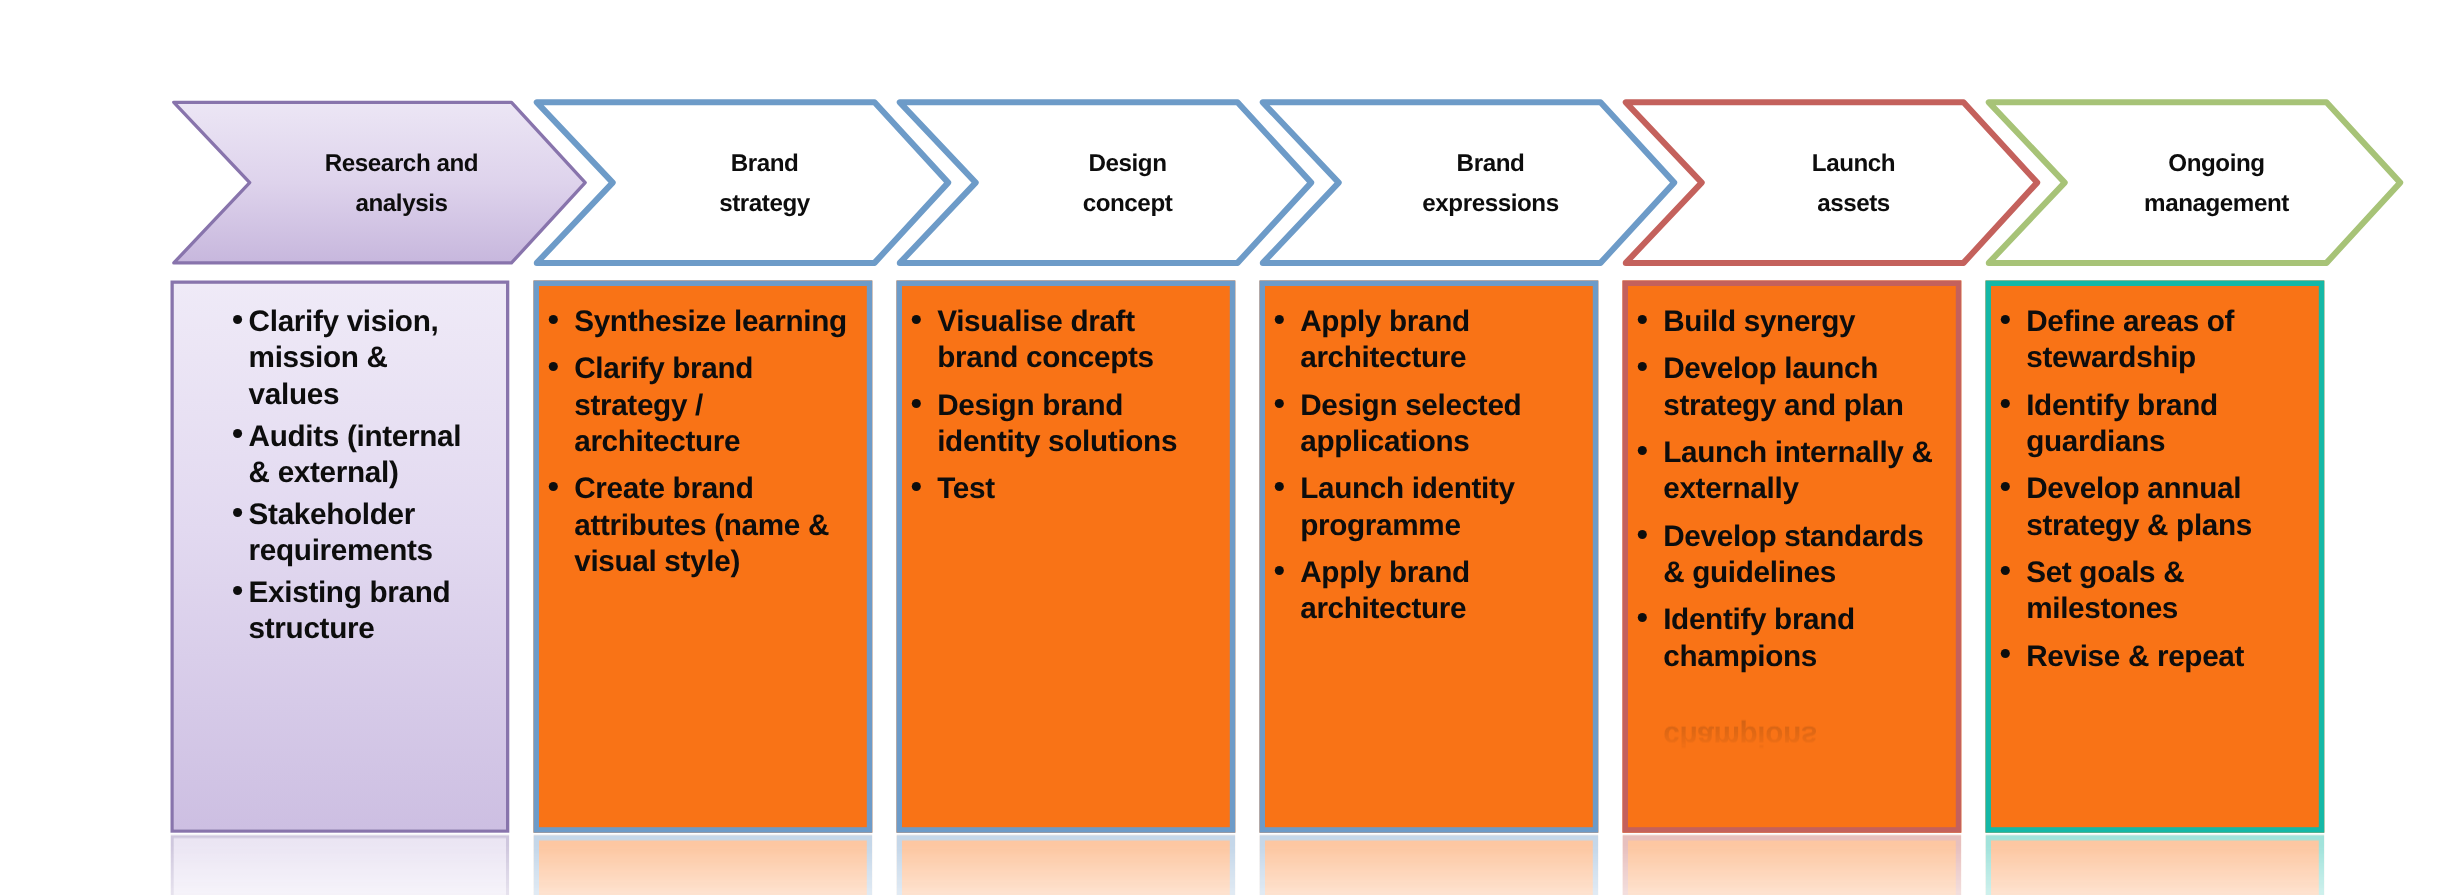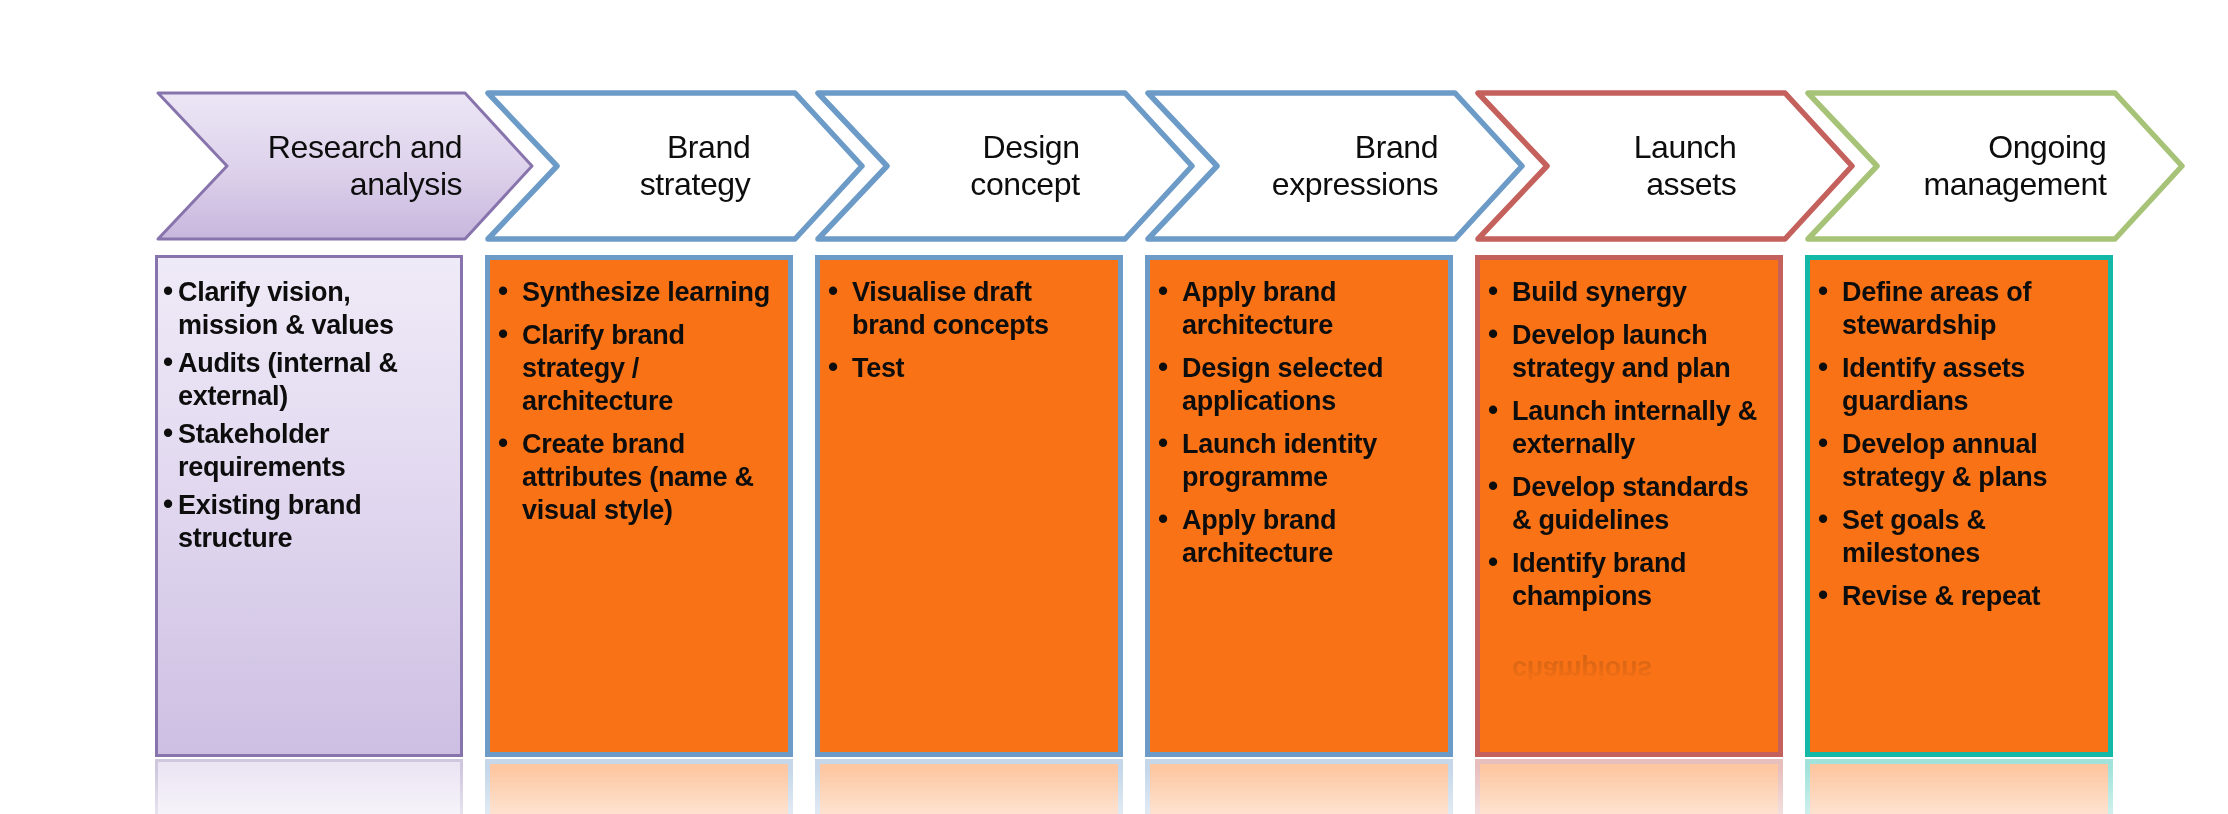--- a/index.html
+++ b/index.html
@@ -14,22 +14,22 @@
   
   .chevron{
     position:absolute;
     top:90px;
     width:380px;height:152px;
   }
   .chevron svg{position:absolute;left:0;top:0;width:100%;height:100%;overflow:visible;}
   .chevron-label{
     position:absolute;left:46px;right:6px;top:0;bottom:0;
     display:flex;align-items:center;justify-content:center;
-    text-align:right;
-    font-size:32px;line-height:37px;font-weight:400;
+    text-align:center;
+    font-size:22px;line-height:37px;font-weight:700;
     letter-spacing:-0.4px;
     white-space:pre-line;
     color:#0d0d0d;
   }
   .col0{left:155px}.col1{left:485px}.col2{left:815px}
   .col3{left:1145px}.col4{left:1475px}.col5{left:1805px}
 
   
   .box{
     position:absolute;
@@ -57,21 +57,21 @@
     letter-spacing:-0.3px;
     margin:0 0 10px 0;
     color:#0d0d0d;
   }
   .box li::before{
     content:"\2022";
     position:absolute;
     left:-24px;top:-1px;
     font-size:29px;
   }
-  .box.b-purple ul{padding:18px 23px 10px 20px;}
+  .box.b-purple ul{padding:18px 23px 10px 20px;margin-left:48px;}
   .box.b-purple li{margin-bottom:5px;}
   .box.b-purple li::before{left:-15px;}
   
   .box.reflect-text ul{
     -webkit-box-reflect: below 0px linear-gradient(to bottom, rgba(0,0,0,0) 86%, rgba(0,0,0,0.28) 100%);
   }
 </style>
 </head>
 <body>
 
@@ -145,20 +145,21 @@
     <ul>
       <li>Synthesize learning</li>
       <li>Clarify brand strategy / architecture</li>
       <li>Create brand attributes (name &amp; visual style)</li>
     </ul>
   </div>
 
   <div class="box b-blue col2">
     <ul>
       <li>Visualise draft brand concepts</li>
+      <li>Design brand identity solutions</li>
       <li>Test</li>
     </ul>
   </div>
 
   <div class="box b-blue col3">
     <ul>
       <li>Apply brand architecture</li>
       <li>Design selected applications</li>
       <li>Launch identity programme</li>
       <li>Apply brand architecture</li>
@@ -171,20 +172,20 @@
       <li>Develop launch strategy and plan</li>
       <li>Launch internally &amp; externally</li>
       <li>Develop standards &amp; guidelines</li>
       <li>Identify brand champions</li>
     </ul>
   </div>
 
   <div class="box b-green col5">
     <ul>
       <li>Define areas of stewardship</li>
-      <li>Identify assets guardians</li>
+      <li>Identify brand guardians</li>
       <li>Develop annual strategy &amp; plans</li>
       <li>Set goals &amp; milestones</li>
       <li>Revise &amp; repeat</li>
     </ul>
   </div>
 
 </div>
 
 </body></html>

